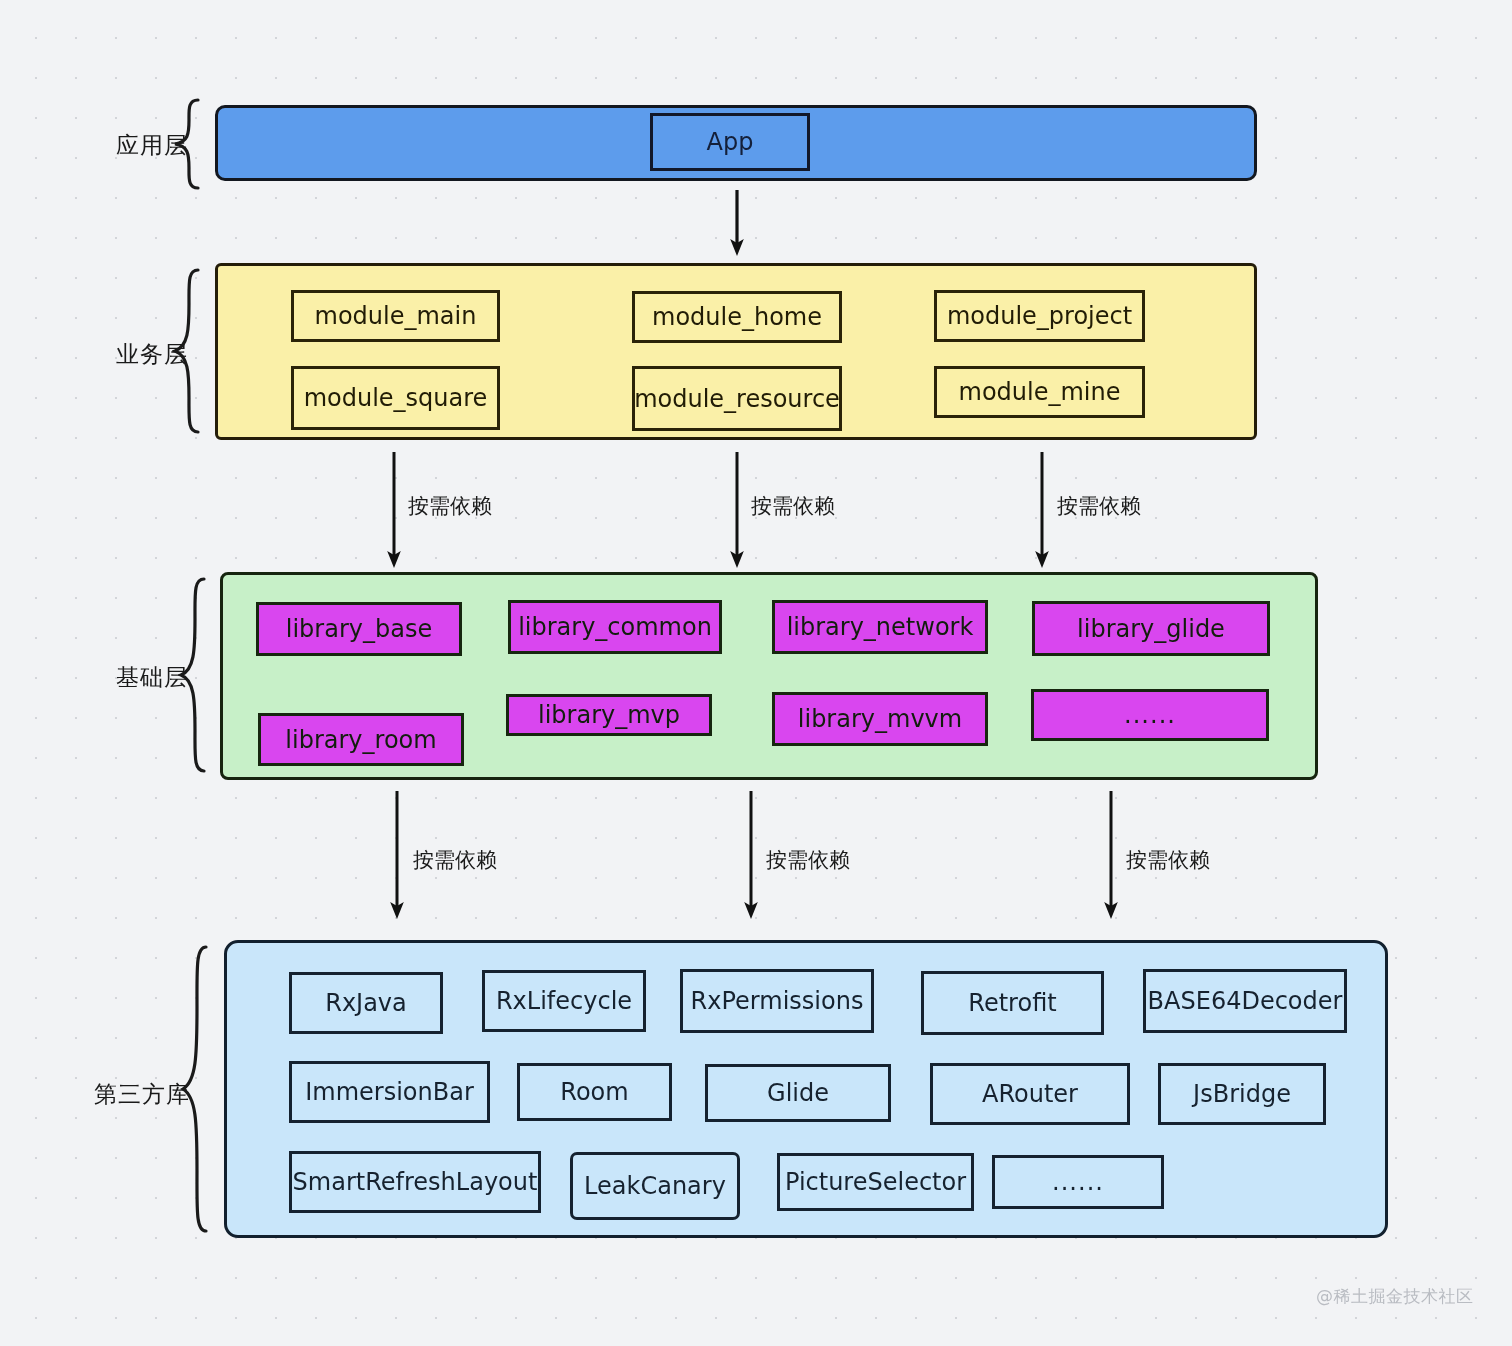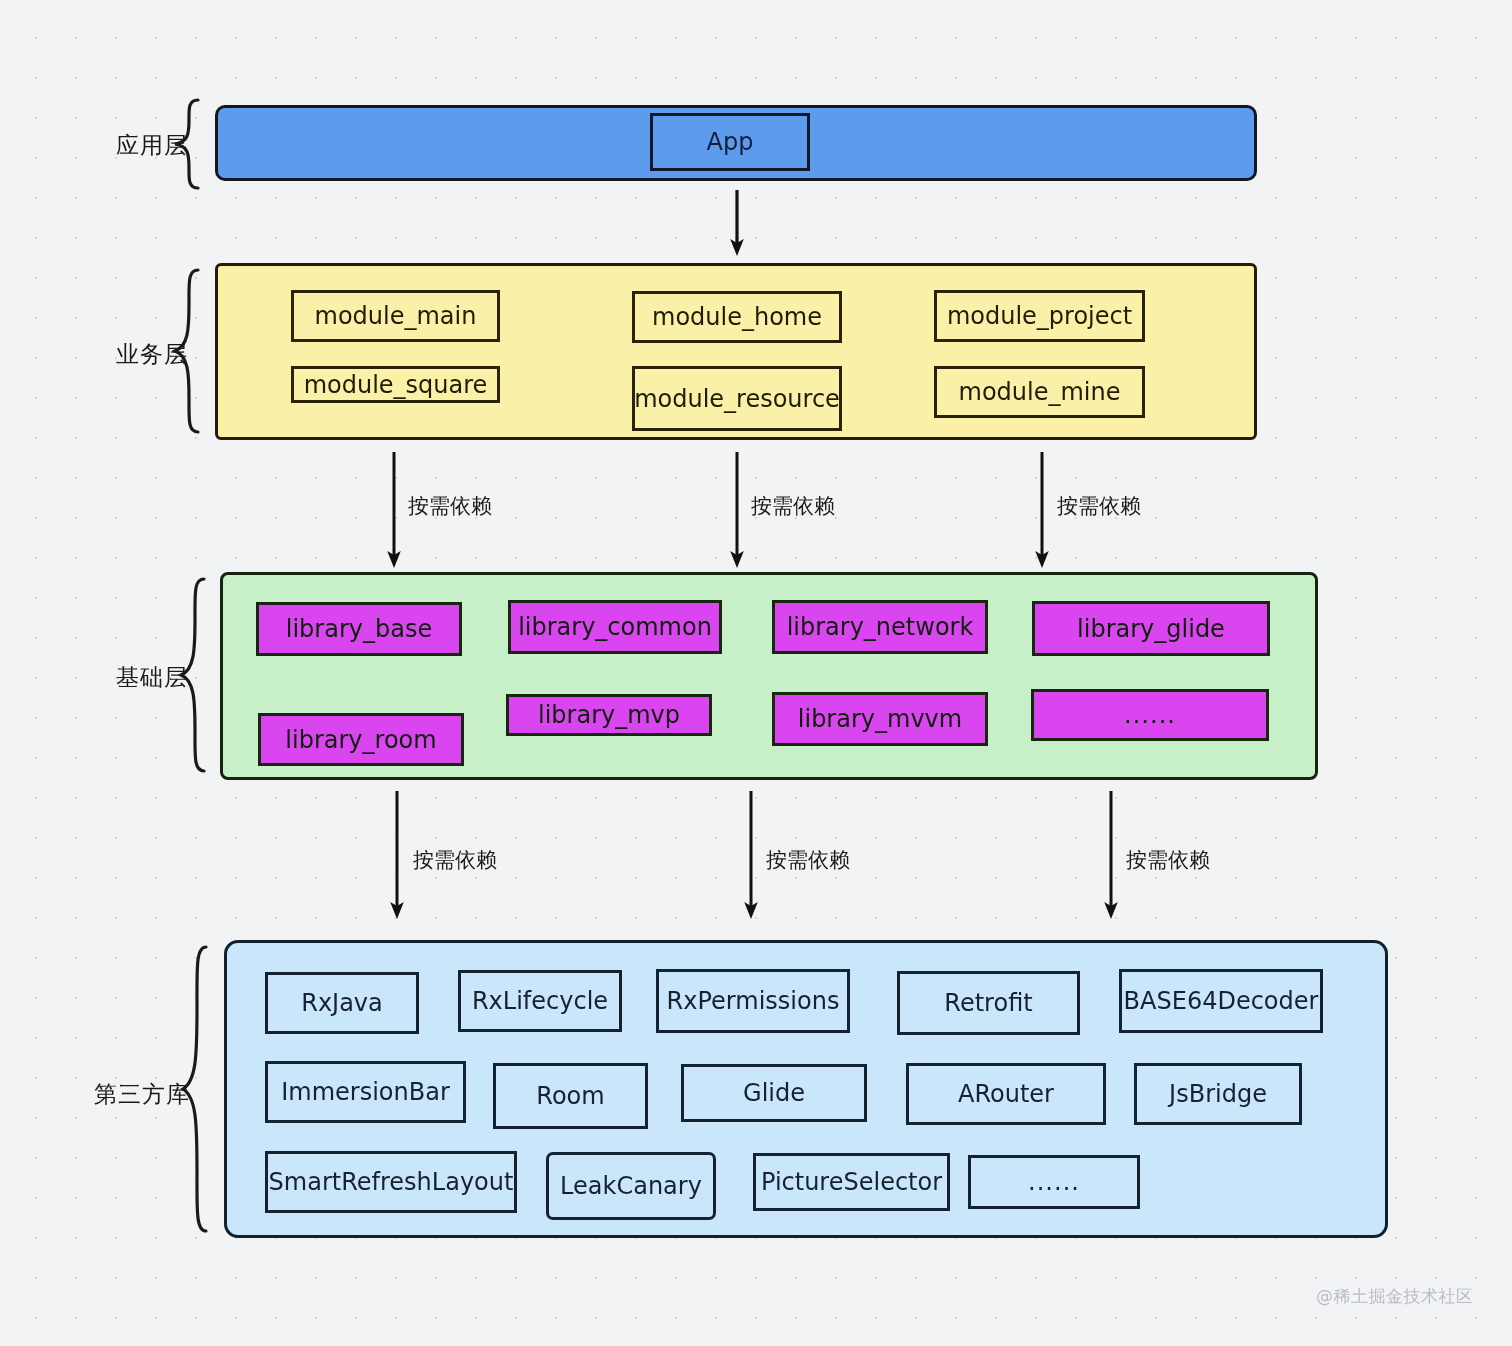--- a/index.html
+++ b/index.html
@@ -89,20 +89,21 @@
   }
   .node.base-node {
     background: #d946ef;
     border: 3px solid #16260f;
     color: #121e0d;
   }
   .node.third-node {
     background: #c9e6fa;
     border: 3px solid #15222f;
     color: #16222f;
+    margin-left: 24px;
   }
   .node.dots-node { letter-spacing: 1px; }
 
   
   .arrow {
     position: absolute;
     pointer-events: none;
   }
   .arrow svg { display: block; }
   .arrow-label {
@@ -149,21 +150,21 @@
     <svg width="28" height="166" viewBox="0 0 28 166">
       <path d="M26 2 C16 2 17 14 17 36 C17 62 16 78 3 83 C16 88 17 104 17 130 C17 152 16 164 26 164" fill="none" stroke="#1a1a1a" stroke-width="3.2" stroke-linecap="round"></path>
     </svg>
   </div>
   <div class="layer-box layer-biz" style="left:215px; top:263px; width:1042px; height:177px;"></div>
 
   <div class="node biz-node" style="left:291px; top:290px; width:209px; height:52px;">module_main</div>
   <div class="node biz-node" style="left:632px; top:291px; width:210px; height:52px;">module_home</div>
   <div class="node biz-node" style="left:934px; top:290px; width:211px; height:52px;">module_project</div>
 
-  <div class="node biz-node" style="left:291px; top:366px; width:209px; height:37px;">module_square</div>
+  <div class="node biz-node" style="left:291px; top:366px; width:209px; height:64px;">module_square</div>
   <div class="node biz-node" style="left:632px; top:366px; width:210px; height:65px;">module_resource</div>
   <div class="node biz-node" style="left:934px; top:366px; width:211px; height:52px;">module_mine</div>
 
   <div class="arrow" style="left:384px; top:452px;">
     <svg width="20" height="118" viewBox="0 0 20 118">
       <line x1="10" y1="0" x2="10" y2="104" stroke="#111" stroke-width="3"></line>
       <path d="M10 116 L3.2 99 L10 103 L16.8 99 Z" fill="#111"></path>
     </svg>
   </div>
   <div class="arrow-label" style="left:408px; top:492px;">按需依赖</div>
@@ -234,21 +235,21 @@
   </div>
   <div class="layer-box layer-third" style="left:224px; top:940px; width:1164px; height:298px;"></div>
 
   <div class="node third-node" style="left:265px; top:972px; width:154px; height:62px;">RxJava</div>
   <div class="node third-node" style="left:458px; top:970px; width:164px; height:62px;">RxLifecycle</div>
   <div class="node third-node" style="left:656px; top:969px; width:194px; height:64px;">RxPermissions</div>
   <div class="node third-node" style="left:897px; top:971px; width:183px; height:64px;">Retrofit</div>
   <div class="node third-node" style="left:1119px; top:969px; width:204px; height:64px;">BASE64Decoder</div>
 
   <div class="node third-node" style="left:265px; top:1061px; width:201px; height:62px;">ImmersionBar</div>
-  <div class="node third-node" style="left:493px; top:1063px; width:155px; height:66px;">Room</div>
+  <div class="node third-node" style="left:493px; top:1063px; width:155px; height:58px;">Room</div>
   <div class="node third-node" style="left:681px; top:1064px; width:186px; height:58px;">Glide</div>
   <div class="node third-node" style="left:906px; top:1063px; width:200px; height:62px;">ARouter</div>
   <div class="node third-node" style="left:1134px; top:1063px; width:168px; height:62px;">JsBridge</div>
 
   <div class="node third-node" style="left:265px; top:1151px; width:252px; height:62px;">SmartRefreshLayout</div>
   <div class="node third-node" style="left:546px; top:1152px; width:170px; height:68px;border-radius:7px;">LeakCanary</div>
   <div class="node third-node" style="left:753px; top:1153px; width:197px; height:58px;">PictureSelector</div>
   <div class="node third-node dots-node" style="left:968px; top:1155px; width:172px; height:54px;">......</div>
 
   <div class="watermark" style="left:1316px; top:1285px;">@稀土掘金技术社区</div>

